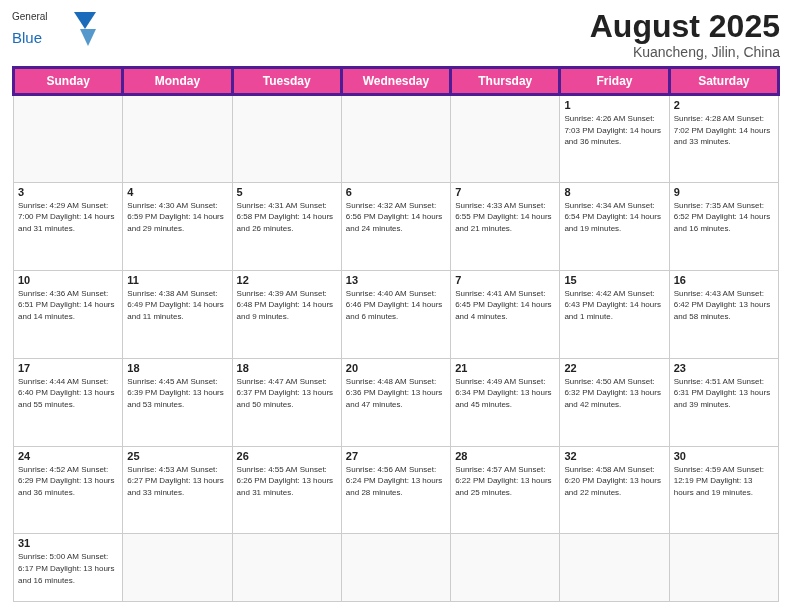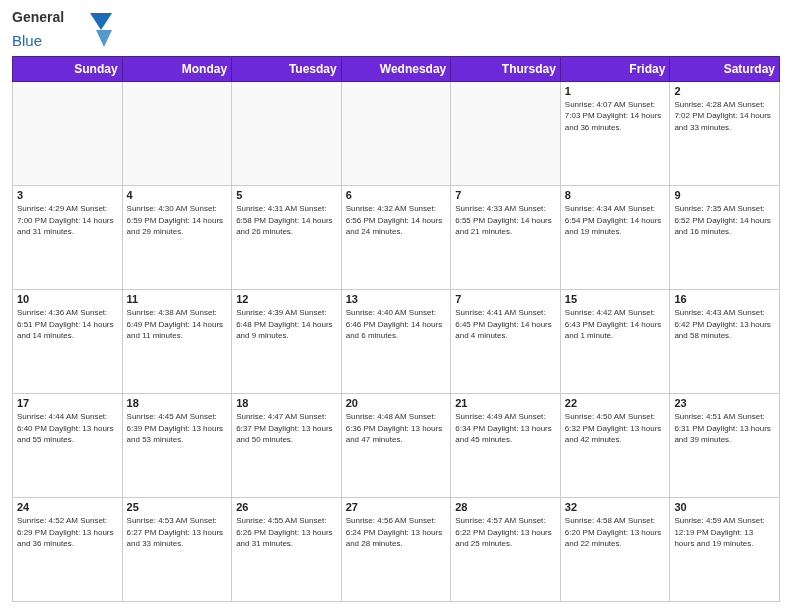--- a/index.html
+++ b/index.html
@@ -44,27 +44,27 @@
       margin-top: 2px;
     }
     .calendar {
       flex: 1;
       border: 1px solid #ccc;
       border-collapse: collapse;
       width: 100%;
       table-layout: fixed;
     }
     .calendar th {
-      background: #6d28d9;
+      background: #ec4899;
       color: #fff;
       font-size: 12px;
       font-weight: bold;
       padding: 5px 4px;
-      text-align: right;
-      border: 1px solid #4c1d95;
+      text-align: center;
+      border: 3px solid #4c1d95;
     }
     .calendar td {
       border: 1px solid #ccc;
       vertical-align: top;
       padding: 3px 4px;
       font-size: 8.5px;
       color: #333;
       height: 78px;
     }
     .calendar td.empty {
@@ -86,29 +86,31 @@
       height: 60px;
     }
   </style>
 </head>
 <body>
 
 <div class="page">
   <div class="header">
     <div class="logo">
         <div style="display: flex; flex-direction: column; line-height: 1.1;">
-          <span style="font-size: 14px; font-weight: bold; color: rgb(51, 51, 51);">General</span>
+          <span style="font-size: 10px; font-weight: normal; color: rgb(51, 51, 51);">General</span>
           <span style="font-size: 15px; font-weight: normal; color: rgb(26, 107, 186); margin-top: 8px;">Blue</span>
         </div>
         <svg width="44" height="38" viewBox="0 0 44 38">
           <polygon points="22,2 44,2 33,19" fill="#1a6bba"></polygon>
           <polygon points="28,19 44,19 36,36" fill="#5599cc"></polygon>
         </svg>
       </div>
     <div class="title-block">
+      <div class="month-title">August 2025</div>
+      <div class="location">Kuancheng, Jilin, China</div>
     </div>
   </div>
 
   <table class="calendar">
     <thead>
       <tr>
       <th>Sunday</th>
           <th>Monday</th>
           <th>Tuesday</th>
           <th>Wednesday</th>
@@ -119,21 +121,21 @@
     </thead>
     <tbody id="calendar-body">
     <tr>
           <td class="empty"></td>
           <td class="empty"></td>
           <td class="empty"></td>
           <td class="empty"></td>
           <td class="empty"></td>
           <td>
             <span class="day-num">1</span>
-            <div class="day-info">Sunrise: 4:07 AM
+            <div class="day-info">Sunrise: 4:26 AM
 Sunset: 7:03 PM
 Daylight: 14 hours and 36 minutes.</div>
           </td>
           <td>
             <span class="day-num">2</span>
             <div class="day-info">Sunrise: 4:28 AM
 Sunset: 7:02 PM
 Daylight: 14 hours and 33 minutes.</div>
           </td>
         </tr>
@@ -305,16 +307,30 @@
             <div class="day-info">Sunrise: 4:58 AM
 Sunset: 6:20 PM
 Daylight: 13 hours and 22 minutes.</div>
           </td>
           <td>
             <span class="day-num">30</span>
             <div class="day-info">Sunrise: 4:59 AM
 Sunset: 12:19 PM
 Daylight: 13 hours and 19 minutes.</div>
           </td>
+        </tr>
+        <tr class="last-row">
+          <td>
+            <span class="day-num">31</span>
+            <div class="day-info">Sunrise: 5:00 AM
+Sunset: 6:17 PM
+Daylight: 13 hours and 16 minutes.</div>
+          </td>
+          <td class="empty"></td>
+          <td class="empty"></td>
+          <td class="empty"></td>
+          <td class="empty"></td>
+          <td class="empty"></td>
+          <td class="empty"></td>
         </tr>
       </tbody>
   </table>
 </div>
 
 </body></html>

